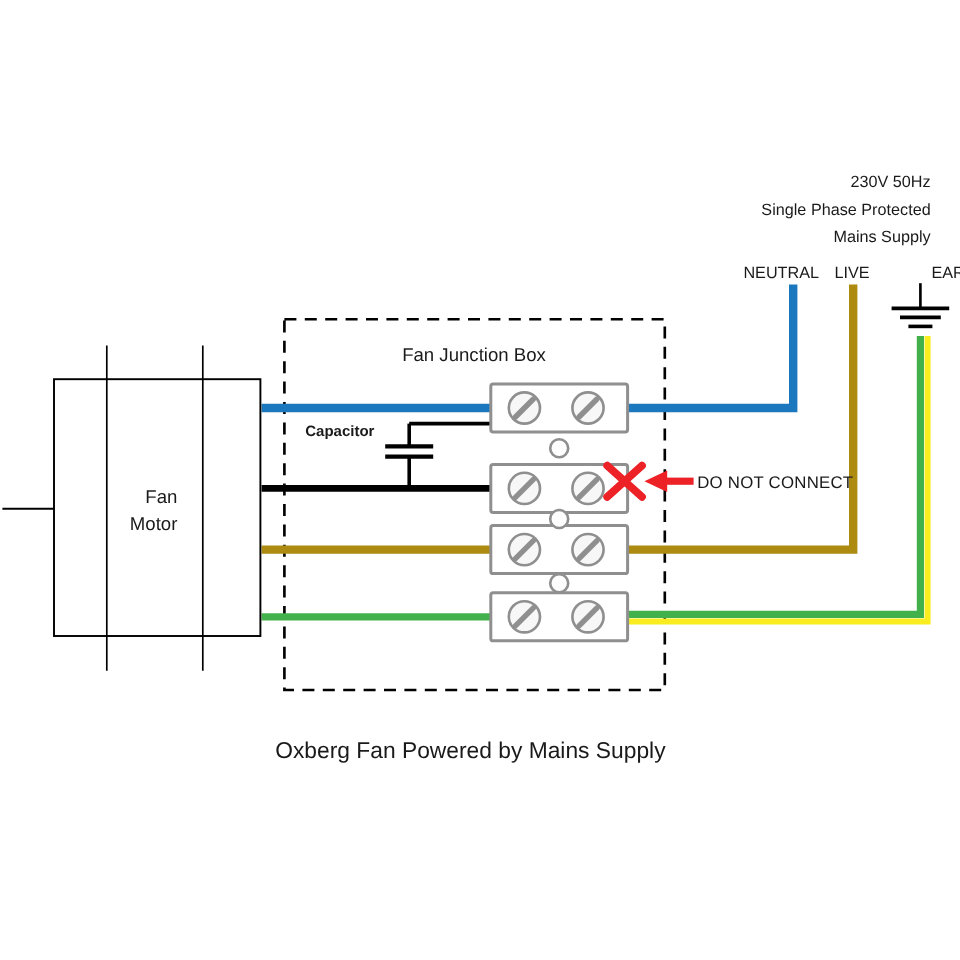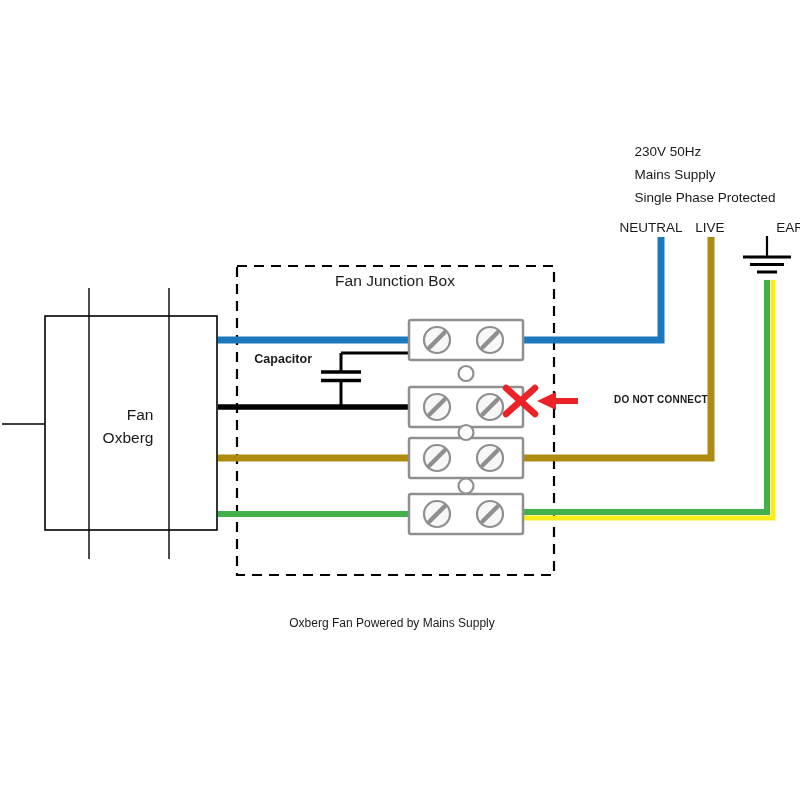--- a/index.html
+++ b/index.html
@@ -3,30 +3,30 @@
 <meta charset="utf-8">
 <style>
   html, body { margin:0; padding:0; background:#ffffff; }
   .stage {
     position:relative; width:800px; height:800px; background:#ffffff;
     font-family:"Liberation Sans", sans-serif; color:#1a1a1a; overflow:hidden;
   }
   .stage svg { position:absolute; left:0; top:0; }
   .label { position:absolute; white-space:nowrap; }
   .centerx { transform:translateX(-50%); }
-  .supply-info { left:705px; top:140px; transform:translateX(-50%); text-align:left; font-size:13.5px; line-height:23px; }
+  .supply-info { left:705px; top:140px; transform:translateX(-50%); text-align:right; font-size:13.5px; line-height:23px; }
   .wire-label { top:220px; font-size:13.5px; }
   .neutral-label { left:651px; }
   .live-label { left:710px;text-align:right; }
   .earth-label { left:799px; }
-  .junction-title { left:395px; top:272px; font-size:15.5px; }
+  .junction-title { left:395px; top:288px; font-size:15.5px; }
   .motor-title { left:128px; top:403px; text-align:right; font-size:15.5px; line-height:23px; }
   .capacitor-label { left:312px; top:352px; transform:translateX(-100%); font-weight:bold; font-size:12.5px; }
-  .warning-label { left:614px; top:394px; font-weight:bold; font-size:10px; letter-spacing:0.2px; }
-  .caption { left:392px; top:616px; font-size:12px; }
+  .warning-label { left:581px; top:394px; font-weight:normal; font-size:14px; letter-spacing:0.2px; }
+  .caption { left:392px; top:616px; font-size:19px; }
 </style>
 </head>
 <body>
 
 <div class="stage">
 
   <svg width="800" height="800" viewBox="0 0 800 800">
     <defs>
       <g id="screw">
         <circle cx="0" cy="0" r="13" fill="#f7f7f7" stroke="#8f8f8f" stroke-width="2.2"></circle>
@@ -85,33 +85,33 @@
     <g>
       <line x1="506" y1="388" x2="535" y2="414" stroke="#ec2227" stroke-width="6.5" stroke-linecap="round"></line>
       <line x1="535" y1="388" x2="506" y2="414" stroke="#ec2227" stroke-width="6.5" stroke-linecap="round"></line>
     </g>
     <polygon points="537,401 556,392 556,410" fill="#ec2227"></polygon>
     <line x1="553" y1="401" x2="578" y2="401" stroke="#ec2227" stroke-width="6"></line>
   </svg>
 
   <div class="label supply-info">
     <div>230V 50Hz</div>
+    <div>Single Phase Protected</div>
     <div>Mains Supply</div>
-    <div>Single Phase Protected</div>
   </div>
 
   <div class="label wire-label neutral-label centerx">NEUTRAL</div>
   <div class="label wire-label live-label centerx">LIVE</div>
   <div class="label wire-label earth-label centerx">EARTH</div>
 
   <div class="label junction-title centerx">Fan Junction Box</div>
 
   <div class="label motor-title centerx">
     <div>Fan</div>
-    <div>Oxberg</div>
+    <div>Motor</div>
   </div>
 
   <div class="label capacitor-label">Capacitor</div>
 
   <div class="label warning-label">DO NOT CONNECT</div>
 
   <div class="label caption centerx">Oxberg Fan Powered by Mains Supply</div>
 
 </div>
 

